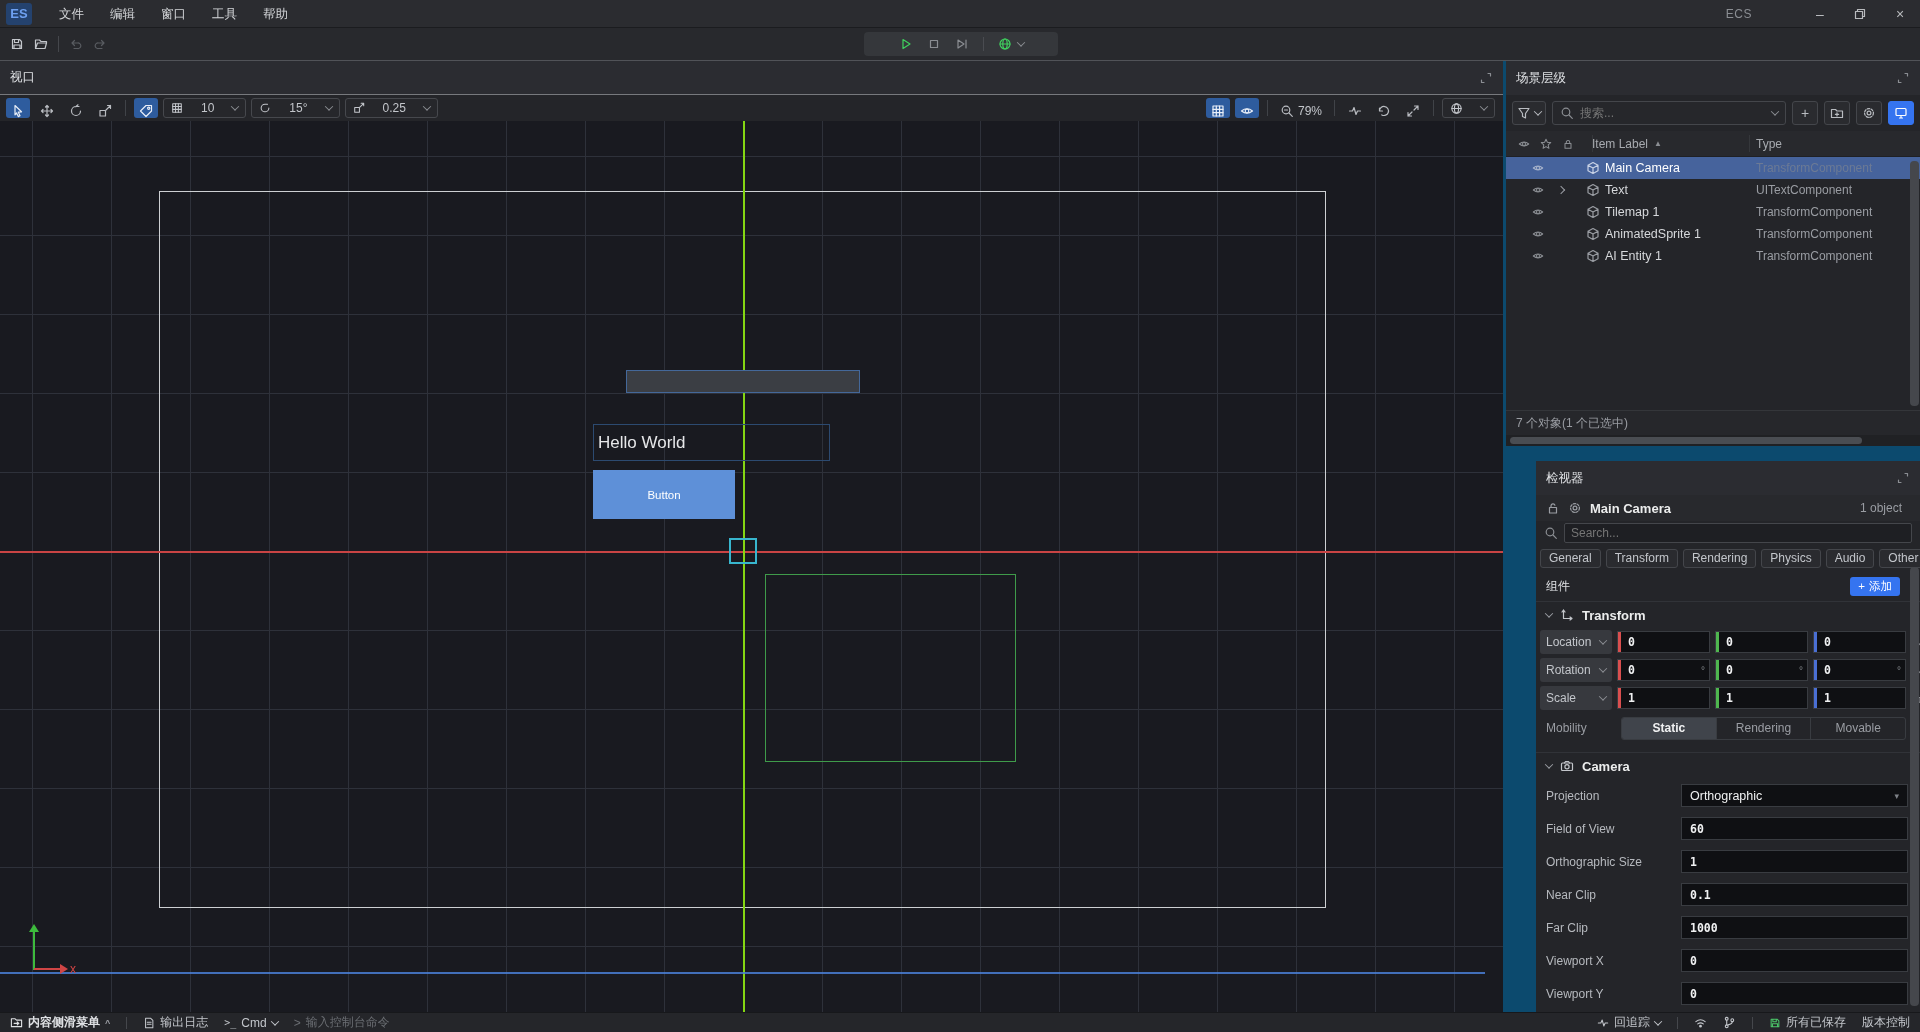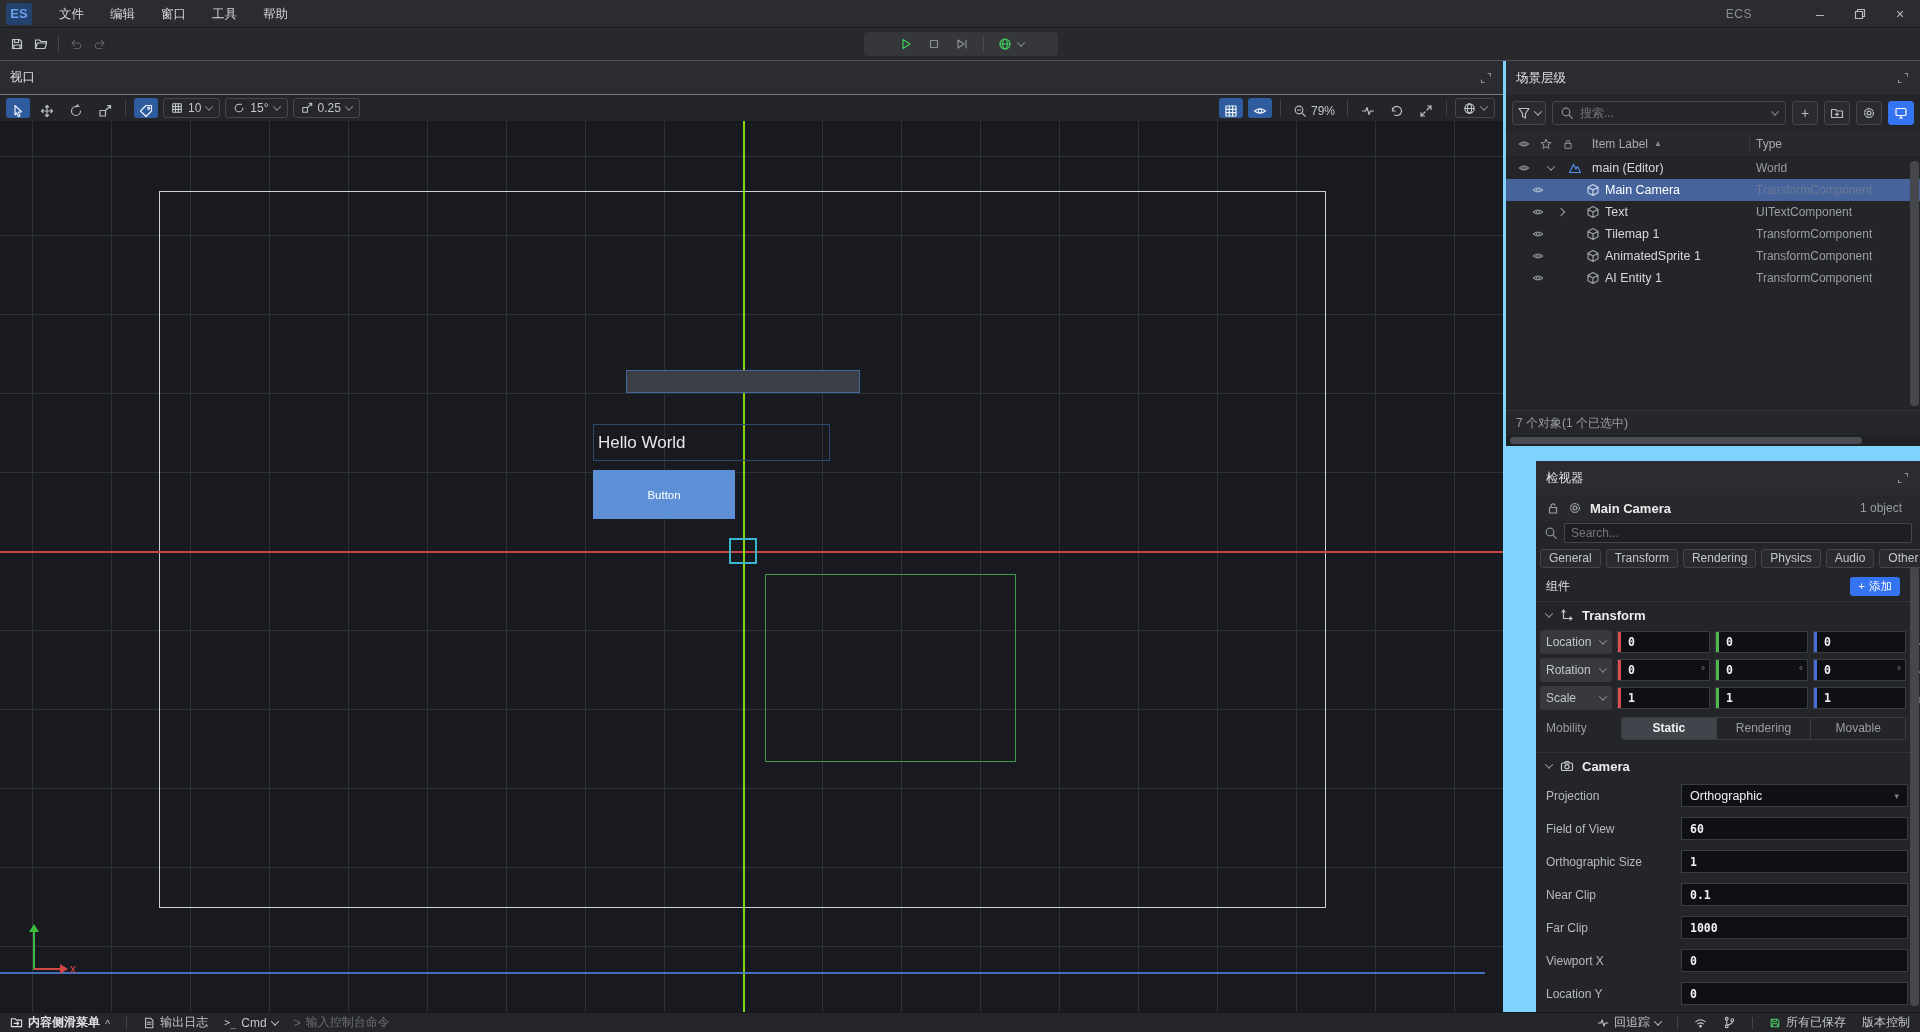--- a/index.html
+++ b/index.html
@@ -29,36 +29,36 @@
   .tdiv { width:1px; height:16px; background:#45474c; }
   .dim-ic { color:#595c61; }
   .play-group { position:absolute; left:864px; top:4px; width:194px; height:24px; background:#35373b;
     border-radius:4px; display:flex; align-items:center; justify-content:center; gap:14px; }
   .play-ic { color:#3fd05e; } .stop-ic,.step-ic { color:#8a8d92; } .globe-ic { color:#3fd05e; }
   .pg-div { width:1px; height:14px; background:#4a4c51; }
   .pg-chev { color:#8a8d92; margin-left:-8px; }
 
   
   #main { position:absolute; top:60px; bottom:20px; left:0; right:0; display:flex; gap:3px;
-    background:#7dd3fc; border-top:1px solid #515358; }
+    background:#0c4a6e; border-top:1px solid #515358; }
   #viewport-panel { flex:1; display:flex; flex-direction:column; background:#242529; min-width:0; }
   #right-col { width:414px; display:flex; flex-direction:column; gap:15px; }
 
   .panel-header { height:34px; background:#2b2c31; display:flex; align-items:center; padding:0 10px;
     color:#dfe1e4; font-size:12.5px; flex:none; }
   .panel-header .expand { margin-left:auto; color:#8b8e93; }
 
   
   #vp-header { border-bottom:1px solid #77797d; }
   #vp-toolbar { height:26px; background:#242529; display:flex; align-items:center; padding:0 8px 0 6px; gap:5px; flex:none; }
   .vbtn { height:20px; min-width:24px; border-radius:3px; display:flex; align-items:flex-end; justify-content:center;
     color:#b9bcc1; padding:0 4px; }
   .vbtn.active { background:#2e5c9e; color:#e8eef8; }
   .vdrop { height:20px; border:1px solid #46484d; border-radius:3px; background:#26272b; display:flex;
-    align-items:center; gap:5px; padding:0 7px; color:#c3c6cb; }
+    align-items:center; gap:18px; padding:0 7px; color:#c3c6cb; }
   .vdrop .chev, .vbtn .chev { color:#8b8e93; }
   .vdiv { width:1px; height:16px; background:#404348; margin:0 3px; }
   .vp-spacer { flex:1; }
   .zoom-label { color:#c3c6cb; }
 
   #canvas { position:relative; flex:1; background:#191a20; overflow:hidden;
     background-image:linear-gradient(to right,#2e313a 1px,transparent 1px),linear-gradient(to bottom,#2e313a 1px,transparent 1px);
     background-size:79px 79px; background-position:32px 35px; }
   .cam-bounds { position:absolute; left:159px; top:70px; width:1167px; height:717px; border:1px solid #cdd0d3; }
   .line-red { position:absolute; left:0; top:430px; width:100%; height:1.5px; background:#c94444; }
@@ -423,32 +423,20 @@
           </div>
           <div class="col-label">
             <span>Item Label</span>
             <span class="sort-arrow">▲</span>
           </div>
           <div><span>Type</span></div>
           <div class="col-sep" style="left:86px"></div>
           <div class="col-sep" style="left:243px"></div>
         </div>
         <div id="h-rows">
-          <div class="hrow">
-            <svg class="ic eye" style="left:12px;width:12px;height:12px" viewBox="0 0 14 14">
-                <path d="M1.5 7 Q7 2.5 12.5 7 Q7 11.5 1.5 7 Z"></path>
-                <circle cx="7" cy="7" r="1.8"></circle>
-              </svg>
-            <span class="chev chev-down chevslot" style="left:42px;top:8px"></span>
-            <svg class="ic obj-icon" style="left:62px;color:#4f8fe8" viewBox="0 0 14 14">
-                <path d="M1.5 11.5 L5.5 3.5 L8 8 L9.5 5.5 L12.5 11.5 Z"></path>
-              </svg>
-            <span class="rlabel" style="left:86px">main (Editor)</span>
-            <span class="rtype">World</span>
-          </div>
           <div class="hrow selected">
             <svg class="ic eye" style="left:26px;width:12px;height:12px;color:#a8b4cc" viewBox="0 0 14 14">
                 <path d="M1.5 7 Q7 2.5 12.5 7 Q7 11.5 1.5 7 Z"></path>
                 <circle cx="7" cy="7" r="1.8"></circle>
               </svg>
             <svg class="ic obj-icon" style="left:80px;color:#c8d2e6" viewBox="0 0 14 14">
                 <path d="M7 1.5 L12 4.25 V9.75 L7 12.5 L2 9.75 V4.25 Z M2 4.25 L7 7 L12 4.25 M7 7 V12.5"></path>
               </svg>
             <span class="rlabel" style="left:99px;color:#ffffff">Main Camera</span>
             <span class="rtype">TransformComponent</span>
@@ -680,21 +668,21 @@
               <span>1000</span>
             </div>
         </div>
         <div class="prop-row">
           <span class="prop-label">Viewport X</span>
           <div class="prop-input">
               <span>0</span>
             </div>
         </div>
         <div class="prop-row">
-          <span class="prop-label">Location Y</span>
+          <span class="prop-label">Viewport Y</span>
           <div class="prop-input">
               <span>0</span>
             </div>
         </div>
         <div class="vscroll" style="top:106px;bottom:6px"></div>
       </div>
     </div>
   </div>
 
   <div id="statusbar">

